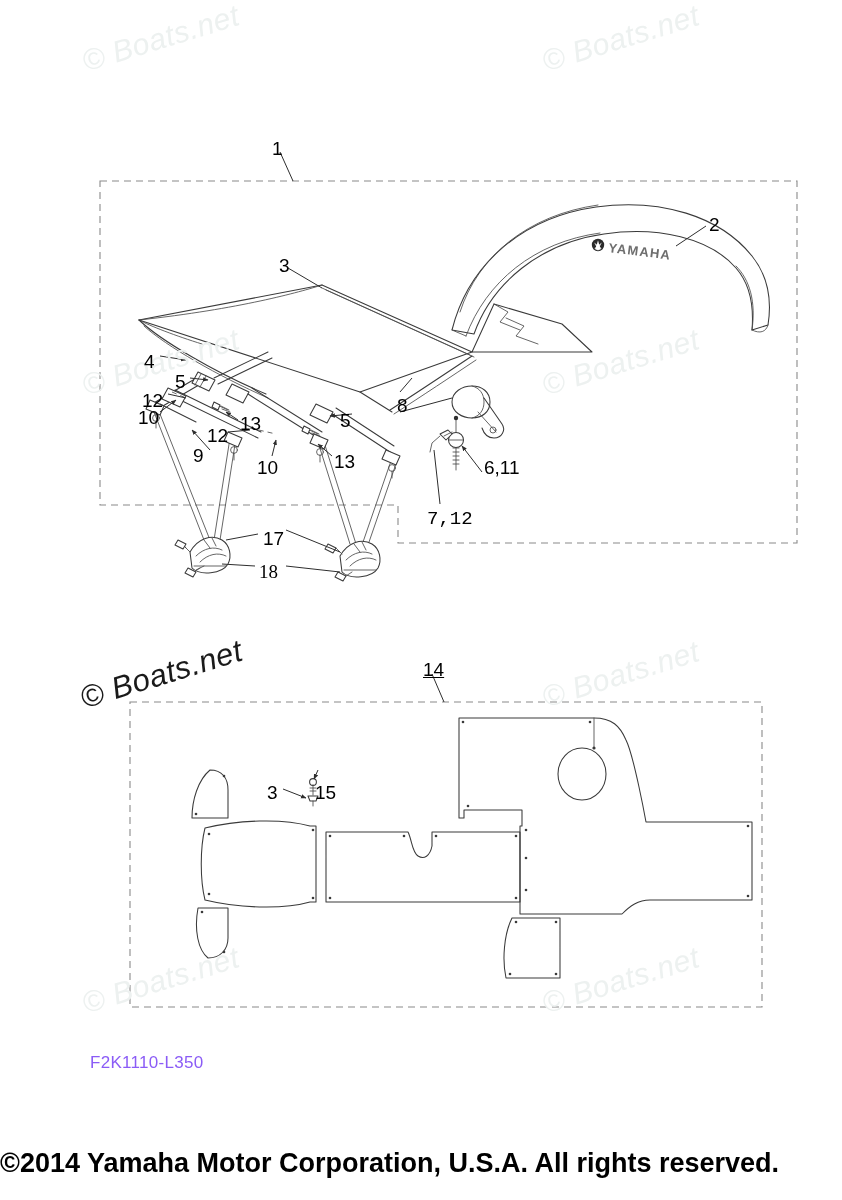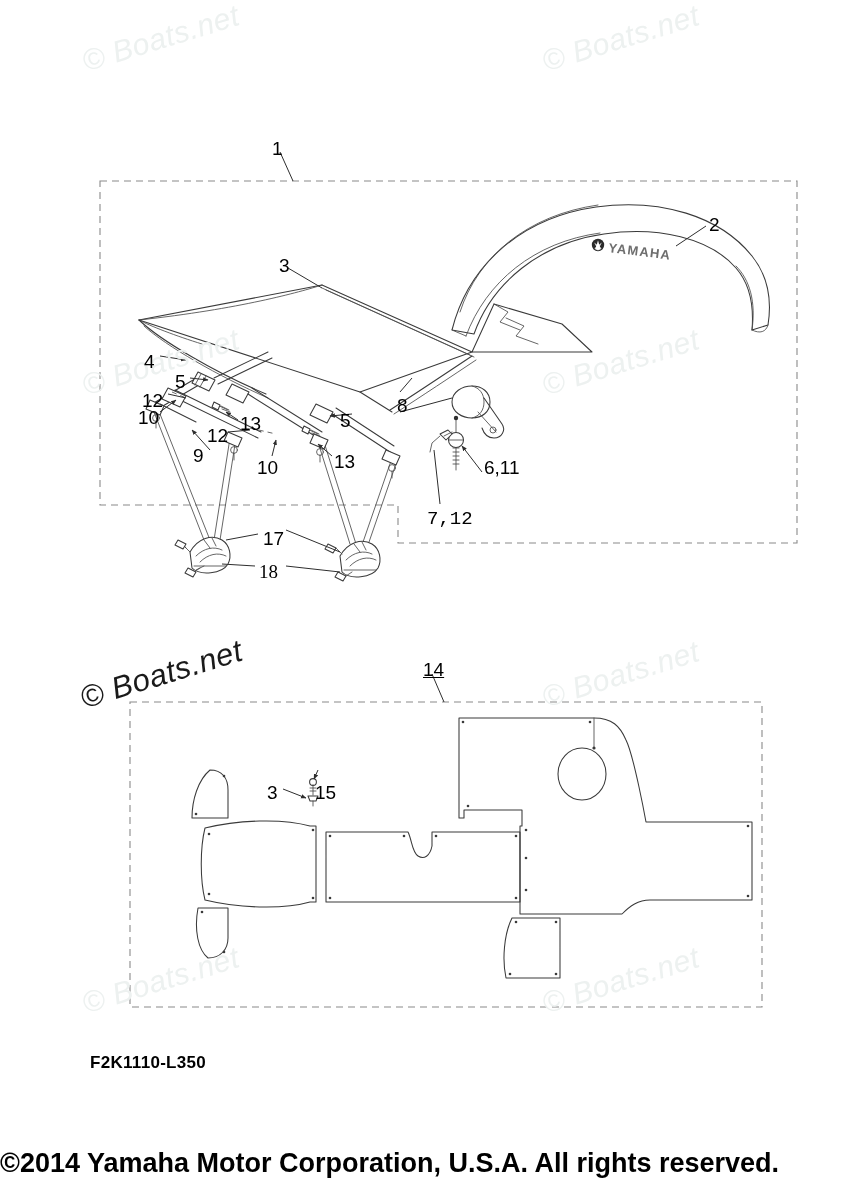--- a/index.html
+++ b/index.html
@@ -52,22 +52,22 @@
     color: #000000;
     white-space: nowrap;
     line-height: 1;
   }
   #partcode {
     position: absolute;
     left: 90px;
     top: 1053px;
     font-family: "Liberation Sans", sans-serif;
     font-size: 17px;
-    font-weight: 700;
-    color: #000000;
+    font-weight: 400;
+    color: #8b5cf6;
     letter-spacing: 0.3px;
     white-space: nowrap;
   }
   #footer {
     position: absolute;
     left: 0;
     top: 1148px;
     width: 740px;
     text-align: left;
     font-family: "Liberation Sans", sans-serif;

